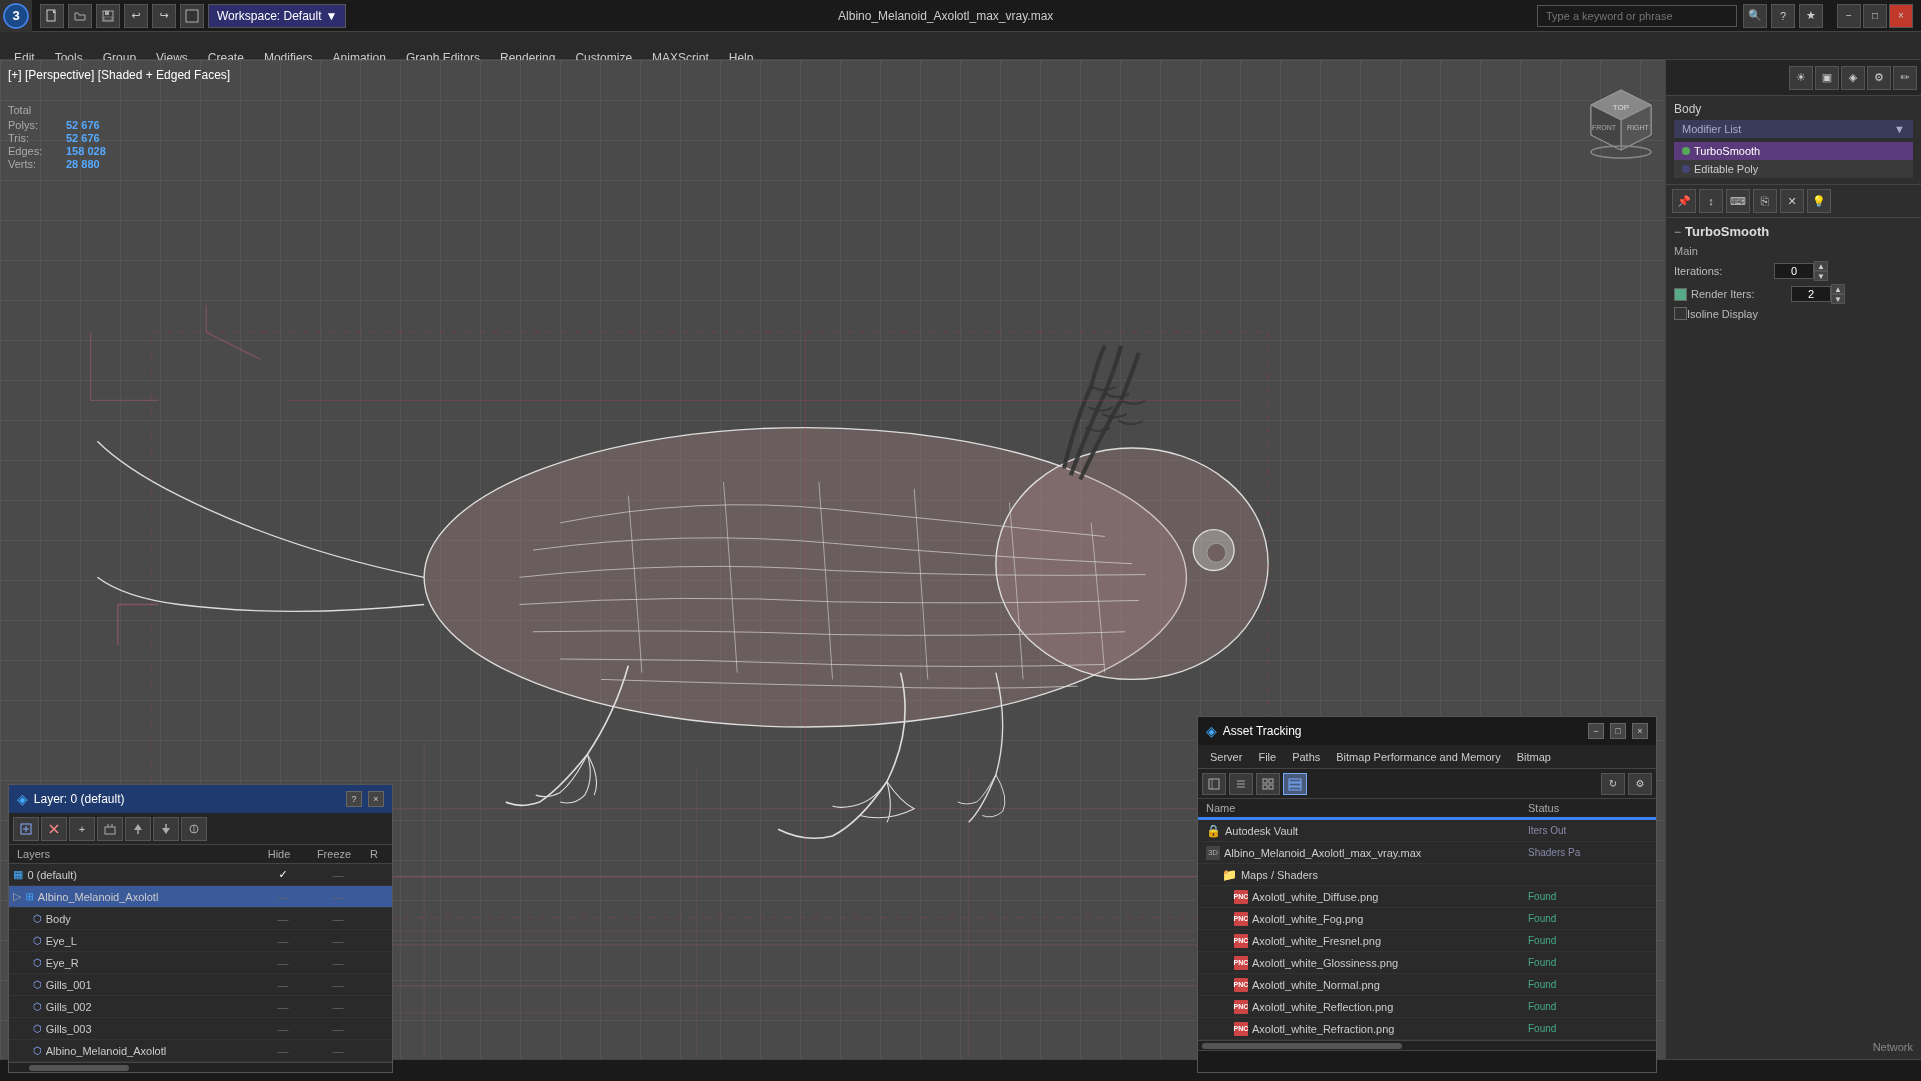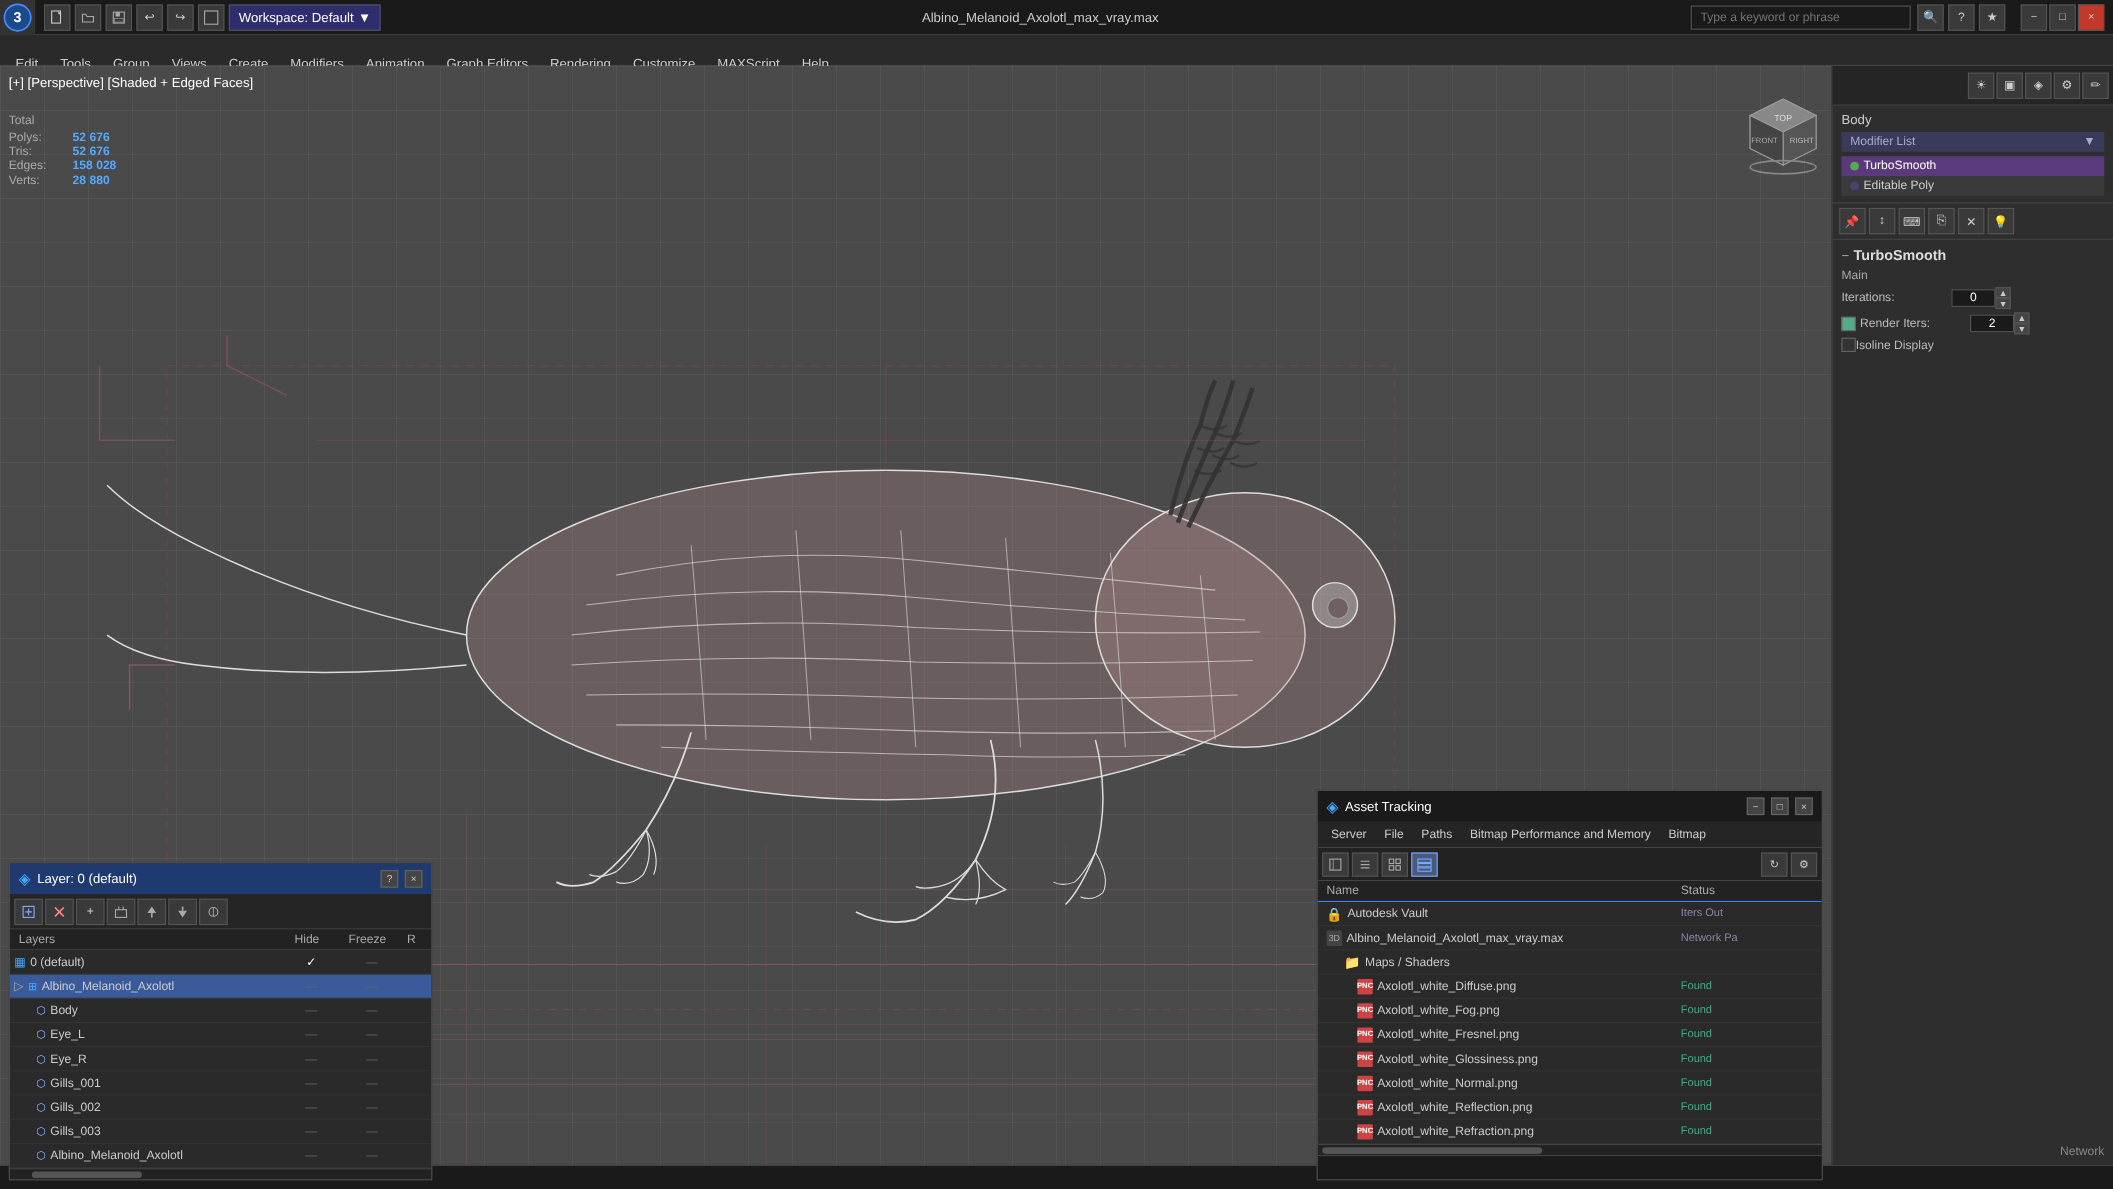--- a/index.html
+++ b/index.html
@@ -473,21 +473,21 @@
       justify-content: center;
       cursor: pointer;
       font-size: 10px;
     }
     .at-tb-btn.active { background: #4a5a7a; border-color: #7af; }
     #at-table-header {
       display: flex;
       align-items: center;
       background: #222;
       padding: 3px 8px;
-      border-bottom: 1px solid #3b82f6;
+      border-bottom: 3px solid #3b82f6;
       font-size: 11px;
       color: #aaa;
     }
     .at-col-name { flex: 1; }
     .at-col-status { width: 120px; }
     #at-content {
       max-height: 220px;
       overflow-y: auto;
       background: #2a2a2a;
     }
@@ -1059,21 +1059,21 @@
       <span>Autodesk Vault</span>
     </div>
     <div class="at-row-status network">Iters Out</div>
   </div>
       <div class="at-row">
     <div class="at-row-name">
 
       <div class="at-max-icon">3D</div>
       <span>Albino_Melanoid_Axolotl_max_vray.max</span>
     </div>
-    <div class="at-row-status network">Network Pa</div>
+    <div class="at-row-status network">Shaders Pa</div>
   </div>
       <div class="at-row">
     <div class="at-row-name">
       <span style="width:12px;display:inline-block;"></span>
       <span class="at-folder-icon">📁</span>
       <span>Maps / Shaders</span>
     </div>
     <div class="at-row-status"></div>
   </div>
       <div class="at-row">

